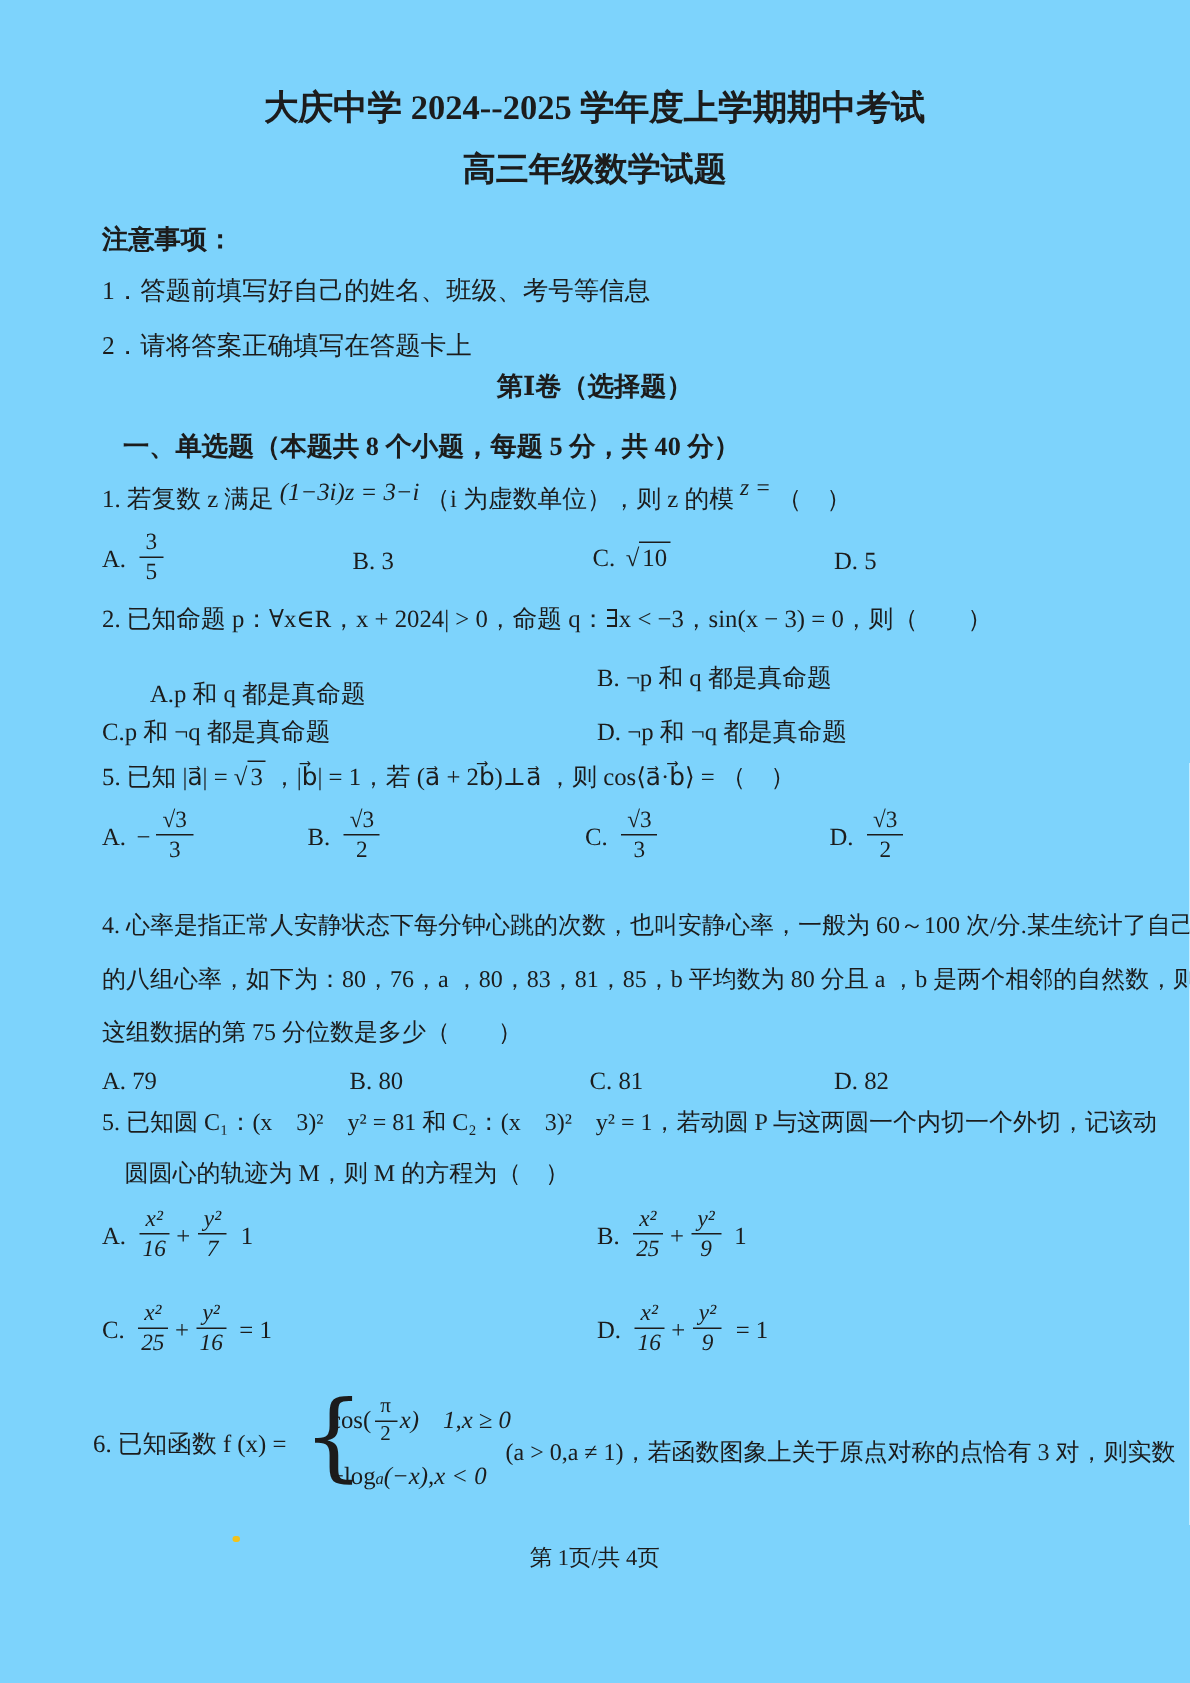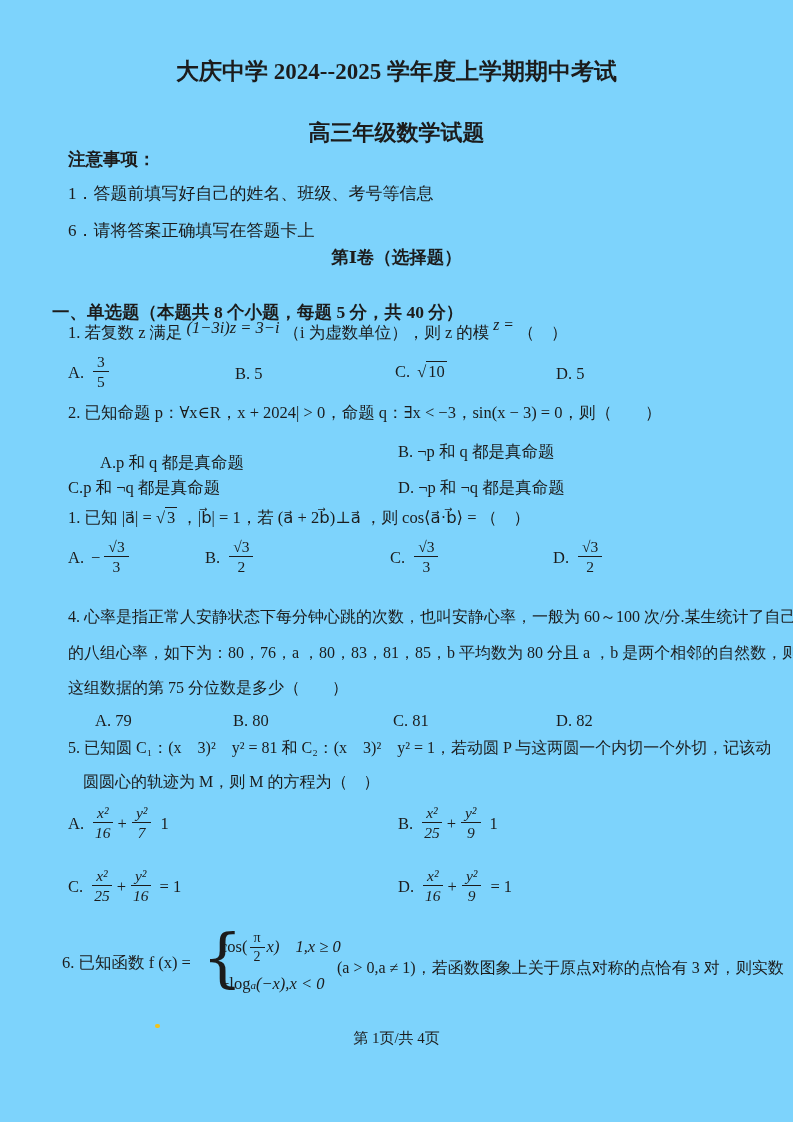--- a/index.html
+++ b/index.html
@@ -35,69 +35,69 @@
   .sb{font-size:11px;font-style:italic;}
   .opt-fr{font-size:15.5px;}
   .mark{position:absolute;width:5px;height:4px;border-radius:2px;background:#f2c21a;}
 </style>
 </head>
 <body>
 
 <div class="page">
 
   <div class="abs ctr b" style="top:56px;font-size:23px;">大庆中学 2024--2025 学年度上学期期中考试</div>
-  <div class="abs ctr b" style="top:118px;font-size:22px;">高三年级数学试题</div>
+  <div class="abs ctr b" style="top:98px;font-size:22px;">高三年级数学试题</div>
 
   <div class="abs b" style="top:147px;left:68px;font-size:17.5px;">注意事项：</div>
   <div class="abs" style="top:182px;left:68px;font-size:17px;">1．答题前填写好自己的姓名、班级、考号等信息</div>
-  <div class="abs" style="top:219px;left:68px;font-size:17px;">6．请将答案正确填写在答题卡上</div>
+  <div class="abs" style="top:219px;left:68px;font-size:17px;">2．请将答案正确填写在答题卡上</div>
 
   <div class="abs ctr b" style="top:245px;font-size:17.5px;">第Ⅰ卷（选择题）</div>
-  <div class="abs b" style="top:285px;left:52px;font-size:17.5px;margin-top:15px;">一、单选题（本题共 8 个小题，每题 5 分，共 40 分）</div>
+  <div class="abs b" style="top:285px;left:82px;font-size:17.5px;">一、单选题（本题共 8 个小题，每题 5 分，共 40 分）</div>
 
   <div class="abs" style="top:322px;left:68px;">
     <span>1. 若复数 z 满足</span><span class="raise">(1−3i)z = 3−i</span><span>（i 为虚数单位），则 z 的模</span><span class="supz">z =</span><span>（　）</span>
   </div>
   <div class="abs" style="top:355px;left:68px;">
     <span class="lbl">A.</span><span class="fr opt-fr"><span class="nu">3</span><span class="de">5</span></span>
   </div>
-  <div class="abs" style="top:364px;left:235px;">B. 5</div>
+  <div class="abs" style="top:364px;left:235px;">B. 3</div>
   <div class="abs" style="top:362px;left:395px;">
     <span class="lbl">C.</span><span class="sq"><span class="rd">√</span><span class="rad">10</span></span>
   </div>
   <div class="abs" style="top:364px;left:556px;text-align:center;">D. 5</div>
 
   <div class="abs" style="top:402px;left:68px;text-align:right;">2. 已知命题 p：∀x∈R，x + 2024| &gt; 0，命题 q：∃x &lt; −3，sin(x − 3) = 0，则（　　）</div>
   <div class="abs" style="top:452px;left:68px;margin-left:32px;">A.p 和 q 都是真命题</div>
   <div class="abs" style="top:441px;left:398px;">B. ¬p 和 q 都是真命题</div>
   <div class="abs" style="top:477px;left:68px;">C.p 和 ¬q 都是真命题</div>
   <div class="abs" style="top:477px;left:398px;">D. ¬p 和 ¬q 都是真命题</div>
 
   <div class="abs" style="top:507px;left:68px;">
-    <span>1. 已知 |a⃗| =</span>
+    <span>5. 已知 |a⃗| =</span>
     <span class="sq"><span class="rd">√</span><span class="rad">3</span></span>
     <span>，|b⃗| = 1，若 (a⃗ + 2b⃗)⊥a⃗ ，则 cos⟨a⃗·b⃗⟩ = （　）</span>
   </div>
   <div class="abs" style="top:540px;left:68px;">
     <span class="lbl">A.</span><span class="sgn">−</span><span class="fr opt-fr"><span class="nu"><span class="rd">√</span><span class="rad">3</span></span><span class="de">3</span></span>
   </div>
   <div class="abs" style="top:540px;left:205px;">
     <span class="lbl">B.</span><span class="fr opt-fr"><span class="nu"><span class="rd">√</span><span class="rad">3</span></span><span class="de">2</span></span>
   </div>
   <div class="abs" style="top:540px;left:390px;">
     <span class="lbl">C.</span><span class="fr opt-fr"><span class="nu"><span class="rd">√</span><span class="rad">3</span></span><span class="de">3</span></span>
   </div>
   <div class="abs" style="top:540px;left:553px;">
     <span class="lbl">D.</span><span class="fr opt-fr"><span class="nu"><span class="rd">√</span><span class="rad">3</span></span><span class="de">2</span></span>
   </div>
 
   <div class="abs" style="top:607px;left:68px;font-size:16px;">4. 心率是指正常人安静状态下每分钟心跳的次数，也叫安静心率，一般为 60～100 次/分.某生统计了自己</div>
   <div class="abs" style="top:643px;left:68px;font-size:16px;">的八组心率，如下为：80，76，a ，80，83，81，85，b 平均数为 80 分且 a ，b 是两个相邻的自然数，则</div>
   <div class="abs" style="top:678px;left:68px;font-size:16px;">这组数据的第 75 分位数是多少（　　）</div>
-  <div class="abs" style="top:711px;left:68px;margin-left:27px;">A. 79</div>
+  <div class="abs" style="top:711px;left:68px;">A. 79</div>
   <div class="abs" style="top:711px;left:233px;">B. 80</div>
   <div class="abs" style="top:711px;left:393px;">C. 81</div>
   <div class="abs" style="top:711px;left:556px;">D. 82</div>
 
   <div class="abs" style="top:738px;left:68px;font-size:16px;">5. 已知圆 C₁：(x　3)²　y² = 81 和 C₂：(x　3)²　y² = 1，若动圆 P 与这两圆一个内切一个外切，记该动</div>
   <div class="abs" style="top:772px;left:68px;font-size:16px;margin-left:15px;">圆圆心的轨迹为 M，则 M 的方程为（　）</div>
 
   <div class="abs" style="top:806px;left:68px;">
     <span class="lbl">A.</span><span class="fr fr-it opt-fr"><span class="nu">x²</span><span class="de">16</span></span><span class="plus">+</span><span class="fr fr-it opt-fr"><span class="nu">y²</span><span class="de">7</span></span><span class="eq">1</span>
   </div>

